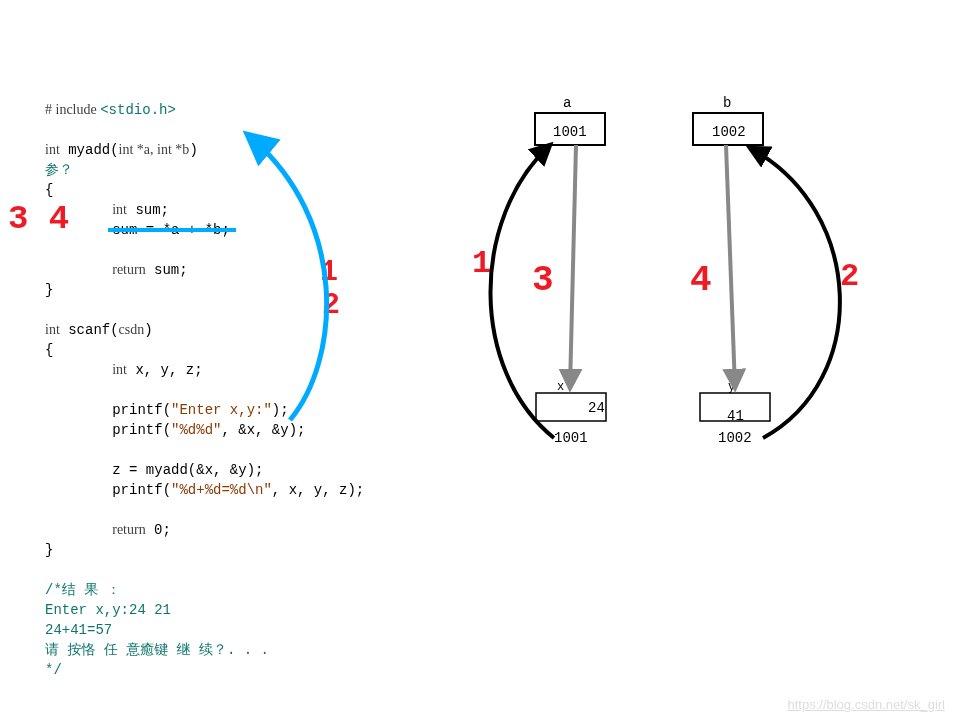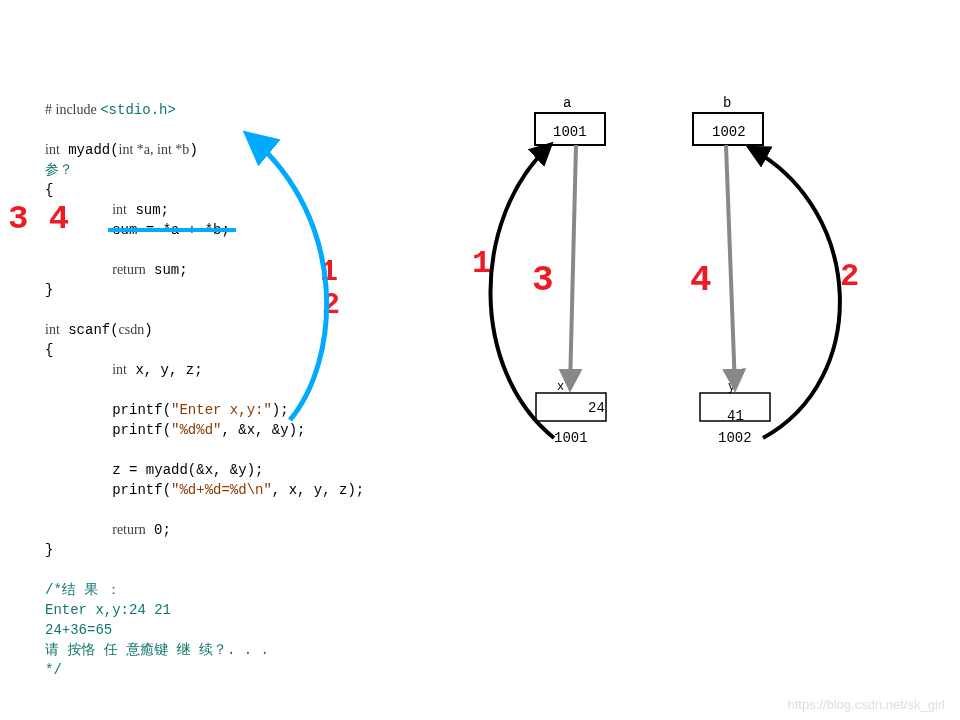--- a/index.html
+++ b/index.html
@@ -24,20 +24,21 @@
   .green { color: #0f766e; }
   .brown { color: #8b3a00; }
   .plain { color: #000000; }
   .watermark {
     position: absolute;
     right: 15px;
     bottom: 8px;
     color: #dddddd;
     font-family: Arial, sans-serif;
     font-size: 13px;
+    text-decoration: underline;
   }
   .svg-layer {
     position: absolute;
     left: 0;
     top: 0;
     width: 960px;
     height: 720px;
     pointer-events: none;
   }
   .anno-red {
@@ -81,21 +82,21 @@
         <span class="plain">printf(</span><span class="brown">"%d%d"</span><span class="plain">, &amp;x, &amp;y);</span>
 
         <span class="plain">z = myadd(&amp;x, &amp;y);</span>
         <span class="plain">printf(</span><span class="brown">"%d+%d=%d\n"</span><span class="plain">, x, y, z);</span>
 
         <span class="kw">return</span><span class="plain"> 0;</span>
 <span class="plain">}</span>
 
 <span class="green">/*结 果 ：</span>
 <span class="green">Enter x,y:24 21</span>
-<span class="green">24+36=65</span>
+<span class="green">24+41=57</span>
 <span class="green">请 按恪 任 意癒键 继 续？. . .</span>
 <span class="green">*/</span>
 </div>
 
 <div class="underline" style="left:108px; top:228px; width:128px;"></div>
 
 <div class="anno-red" style="left:8px; top:200px; font-size:34px;">3 4</div>
 <div class="anno-red" style="left:320px; top:255px; font-size:30px;">1</div>
 <div class="anno-red" style="left:322px; top:288px; font-size:30px;">2</div>
 

